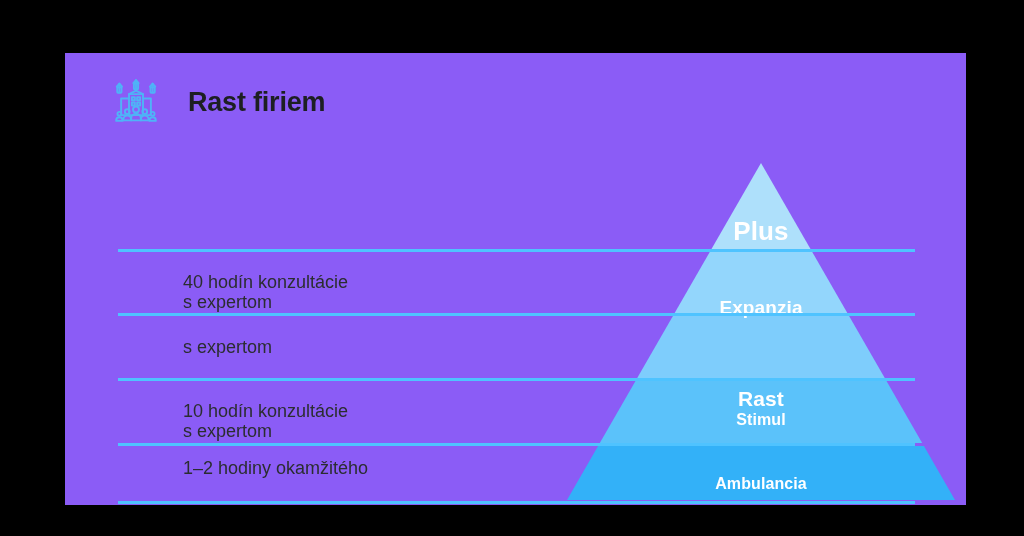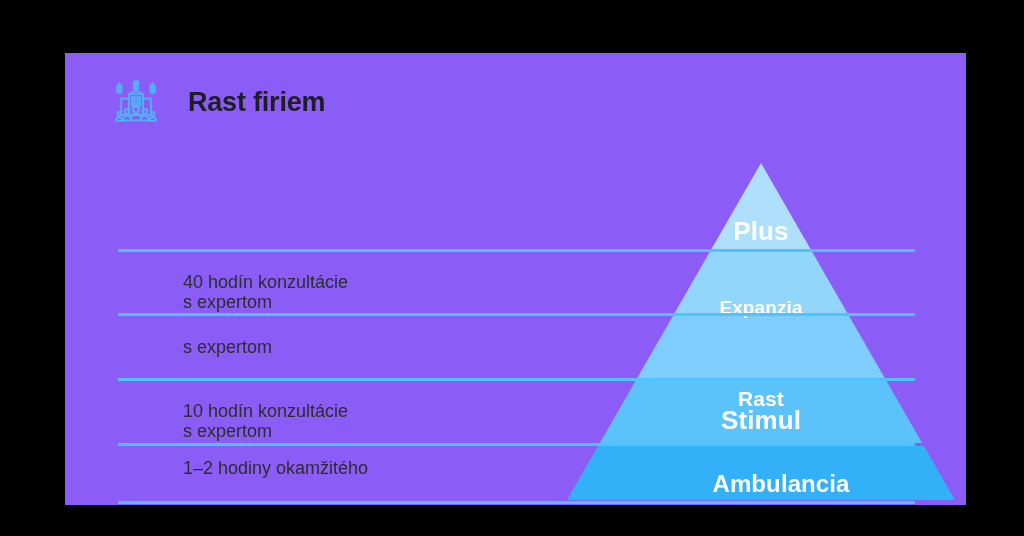--- a/index.html
+++ b/index.html
@@ -153,22 +153,22 @@
             <polygon points="644.7655786350149,199 747.2344213649851,199 782.3501483679526,260 609.6498516320474,260" fill="#93D6FC"></polygon>
             <polygon points="607.9228486646884,263 784.0771513353116,263 819.7685459940653,325 572.2314540059347,325" fill="#7ECDFC"></polygon>
             <polygon points="570.5044510385757,328 821.4955489614243,328 857.186943620178,390 534.813056379822,390" fill="#5BC2FA"></polygon>
             <polygon points="533.0860534124629,393 858.9139465875371,393 890,447 502,447" fill="#33B1F8"></polygon>
           </g>
       </svg>
       <div id="pyramid-labels">
           <div class="tier-label" style="left: 696px; top: 178px; font-size: 26px;">Plus</div>
           <div class="tier-label" style="left: 696px; top: 255px; font-size: 19px;">Expanzia</div>
           <div class="tier-label" style="left: 696px; top: 302px; font-size: 21px; margin-top: 44px;">Rast</div>
-          <div class="tier-label" style="left: 696px; top: 367px; font-size: 26px;">Stimul</div>
-          <div class="tier-label" style="left: 716px; top: 431px; font-size: 24px;">Ambulancia</div>
+          <div class="tier-label" style="left: 696px; top: 367px; font-size: 16px;">Stimul</div>
+          <div class="tier-label" style="left: 696px; top: 431px; font-size: 16px;">Ambulancia</div>
         </div>
     </div>
 
     <div id="rules-layer">
         <div class="divider" style="top: 196px; background: rgb(79, 195, 255);"></div>
         <div class="divider" style="top: 260px; background: rgb(79, 195, 255);"></div>
         <div class="divider" style="top: 325px; background: rgb(79, 195, 255);"></div>
         <div class="divider" style="top: 390px; background: rgb(79, 195, 255);"></div>
         <div class="divider" style="top: 448px; background: rgb(79, 195, 255);"></div>
       </div>

